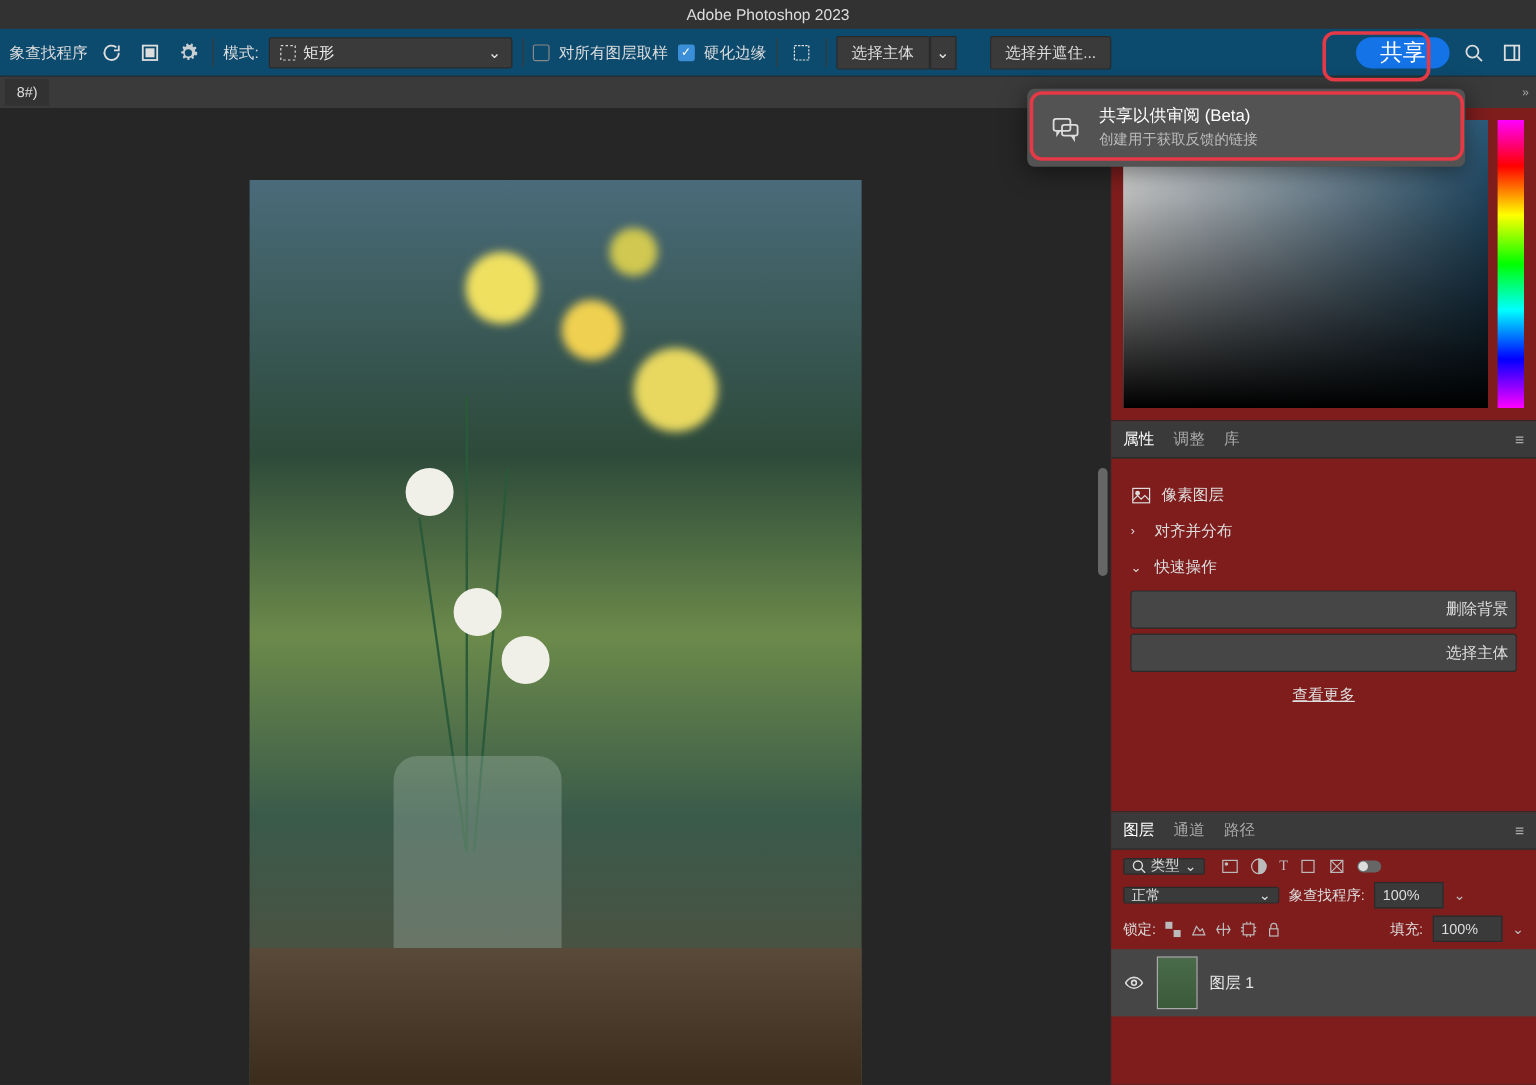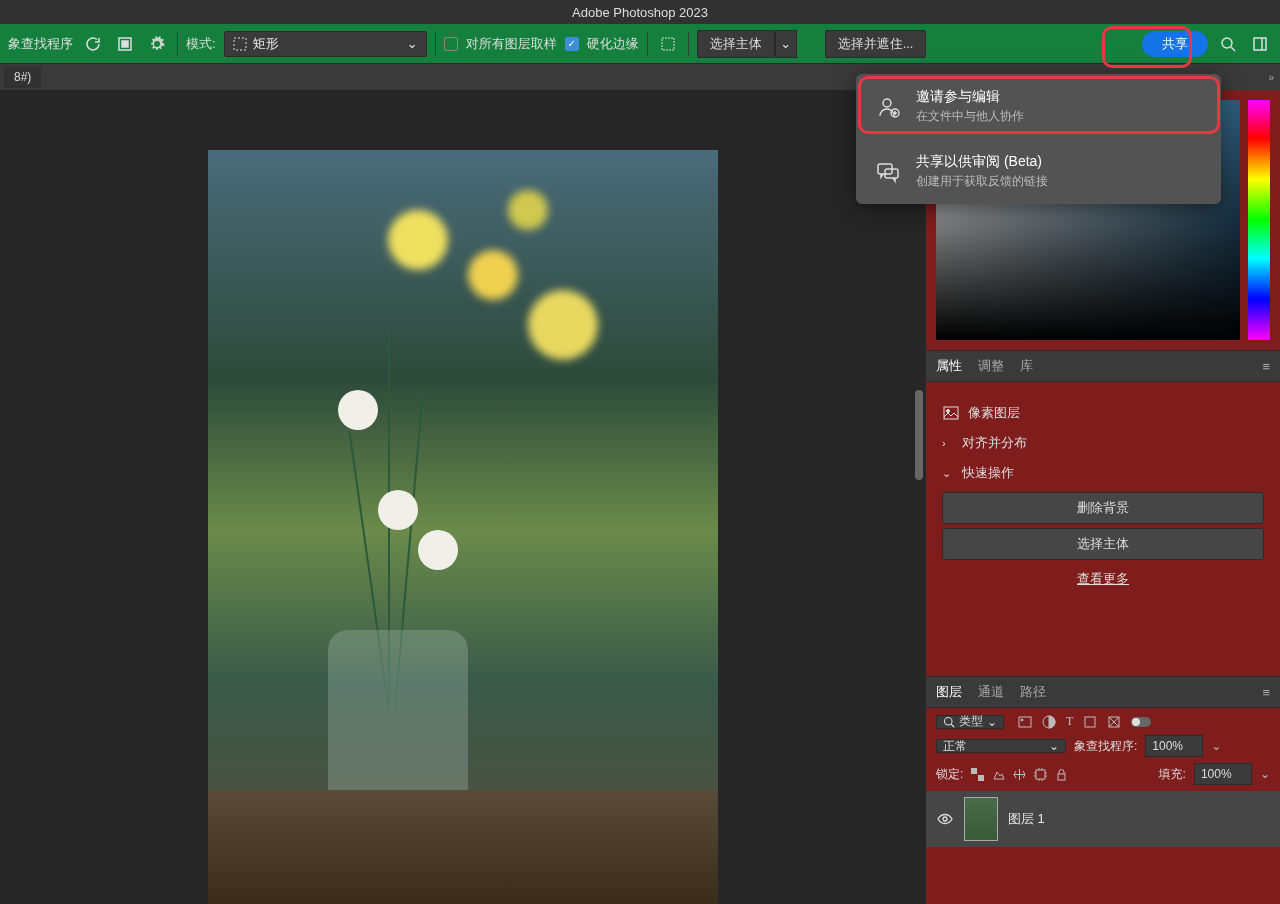--- a/index.html
+++ b/index.html
@@ -2,31 +2,31 @@
 <html><head>
 <meta charset="utf-8">
 <style>
 * { box-sizing: border-box; margin: 0; padding: 0; font-family: -apple-system, "Segoe UI", sans-serif; }
 body { background: #323232; color: #e8e8e8; font-size: 13px; overflow: hidden; width: 1280px; height: 904px; position: relative; }
 
 
 .titlebar { height: 24px; background: #323232; display: flex; align-items: center; justify-content: center; color: #ddd; font-size: 13px; }
 
 
-.options-bar { height: 40px; background: #15803d; display: flex; align-items: center; padding: 0 8px; gap: 8px; border-bottom: 1px solid #2a2a2a; }
+.options-bar { height: 40px; background: #0c4a6e; display: flex; align-items: center; padding: 0 8px; gap: 8px; border-bottom: 1px solid #2a2a2a; }
 .options-bar .txt { color: #ddd; font-size: 13px; }
 .icon-btn { width: 24px; height: 24px; display: flex; align-items: center; justify-content: center; color: #ddd; cursor: pointer; }
 .sep { width: 1px; height: 24px; background: #3a3a3a; }
 .mode-select { display: flex; align-items: center; gap: 6px; background: #3a3a3a; border: 1px solid #2a2a2a; padding: 2px 8px; height: 26px; width: 203px; justify-content: space-between; border-radius: 2px; }
 .checkbox { width: 14px; height: 14px; border: 1px solid #888; border-radius: 2px; display: inline-flex; align-items: center; justify-content: center; }
 .checkbox.checked { background: #3a8fd8; border-color: #3a8fd8; }
 .checkbox.checked::after { content: "✓"; font-size: 10px; color: #fff; }
 .pill-btn { background: #3a3a3a; border: 1px solid #2a2a2a; padding: 4px 12px; border-radius: 2px; color: #ddd; cursor: pointer; font-size: 13px; height: 28px; display: flex; align-items: center; }
 .dropdown-arrow { width: 22px; height: 28px; border: 1px solid #2a2a2a; background: #3a3a3a; display: flex; align-items: center; justify-content: center; }
-.share-btn { background: #1473e6; color: #fff; border-radius: 14px; padding: 4px 20px; height: 26px; display: flex; font-size: 13px; cursor: pointer; }
+.share-btn { background: #1473e6; color: #fff; border-radius: 14px; padding: 4px 20px; height: 26px; display: flex; align-items: center; font-size: 19px; cursor: pointer; }
 
 
 .tab-strip { height: 26px; background: #3a3a3a; display: flex; align-items: center; padding-left: 4px; }
 .doc-tab { background: #323232; padding: 4px 10px; color: #ddd; font-size: 12px; border-radius: 0; }
 .tab-expand { margin-left: auto; padding: 0 6px; color: #aaa; font-size: 10px; }
 
 
 .main-area { display: flex; height: calc(904px - 24px - 40px - 26px); }
 .canvas-area { flex: 1; background: #262626; position: relative; display: flex; align-items: flex-start; justify-content: center; padding-top: 60px; }
 .canvas-image { width: 510px; height: 760px; background: linear-gradient(180deg, #4a6b7a 0%, #2d4a3a 30%, #6b8a4a 50%, #3a5a4a 70%, #5a4a3a 100%); position: relative; overflow: hidden; }
@@ -59,21 +59,21 @@
 .color-panel { height: 260px; position: relative; display: flex; padding: 10px; }
 .color-field { flex: 1; background: linear-gradient(to right, #fff, #2a5a7a); position: relative; }
 .color-field::after { content: ""; position: absolute; inset: 0; background: linear-gradient(to bottom, transparent, #000); }
 .hue-strip { width: 22px; margin-left: 8px; background: linear-gradient(180deg, #f0f, #f00 16%, #ff0 33%, #0f0 50%, #0ff 66%, #00f 83%, #f0f); }
 
 
 .props-panel { flex: 1; border-top: 1px solid #2a2a2a; overflow: hidden; }
 .props-body { padding: 16px; }
 .prop-row { display: flex; align-items: center; gap: 8px; padding: 6px 0; color: #ddd; }
 .disclosure { color: #ddd; font-size: 11px; width: 12px; }
-.wide-btn { background: #464646; border: 1px solid #2a2a2a; color: #ddd; padding: 6px; text-align: center; border-radius: 3px; margin: 4px 0; cursor: pointer; font-size: 13px; }
+.wide-btn { background: #464646; border: 1px solid #2a2a2a; color: #ddd; padding: 6px; text-align: right; border-radius: 3px; margin: 4px 0; cursor: pointer; font-size: 13px; }
 .link-txt { text-align: center; text-decoration: underline; color: #ddd; padding: 6px; cursor: pointer; font-size: 13px; }
 
 
 .layers-panel { height: 228px; border-top: 1px solid #2a2a2a; }
 .layers-controls { padding: 6px 10px; display: flex; flex-direction: column; gap: 6px; }
 .lc-row { display: flex; align-items: center; gap: 8px; font-size: 12px; color: #ddd; }
 .small-select { background: #3a3a3a; border: 1px solid #2a2a2a; padding: 2px 6px; color: #ddd; border-radius: 2px; display: flex; align-items: center; gap: 4px; height: 14px; }
 .pct-input { background: #3a3a3a; border: 1px solid #2a2a2a; padding: 2px 6px; color: #ddd; width: 58px; height: 22px; display: flex; align-items: center; }
 .layer-row { display: flex; align-items: center; gap: 10px; padding: 6px 10px; background: #464646; }
 .eye { width: 18px; height: 18px; display: flex; align-items: center; justify-content: center; }
@@ -324,34 +324,20 @@
         <span>图层 1</span>
       </div>
     </div>
   </div>
 </div>
 
 <div class="share-popup">
   <div class="share-item">
     <div class="share-icon">
       <svg width="26" height="26" viewBox="0 0 26 26" fill="none" stroke="#ddd" stroke-width="1.5">
-          <circle cx="12" cy="9" r="4"></circle>
-          <path d="M5 22c0-4 3-7 7-7s7 3 7 7"></path>
-          <circle cx="20" cy="19" r="4"></circle>
-          <path d="M20 17v4M18 19h4"></path>
-        </svg>
-    </div>
-    <div class="share-texts">
-      <span class="share-title">邀请参与编辑</span>
-      <span class="share-sub">在文件中与他人协作</span>
-    </div>
-  </div>
-  <div class="share-item">
-    <div class="share-icon">
-      <svg width="26" height="26" viewBox="0 0 26 26" fill="none" stroke="#ddd" stroke-width="1.5">
           <rect x="3" y="5" width="14" height="10" rx="2"></rect>
           <path d="M8 15l-2 3v-3"></path>
           <rect x="10" y="10" width="13" height="9" rx="2"></rect>
           <path d="M18 19l2 3v-3"></path>
         </svg>
     </div>
     <div class="share-texts">
       <span class="share-title">共享以供审阅 (Beta)</span>
       <span class="share-sub">创建用于获取反馈的链接</span>
     </div>

